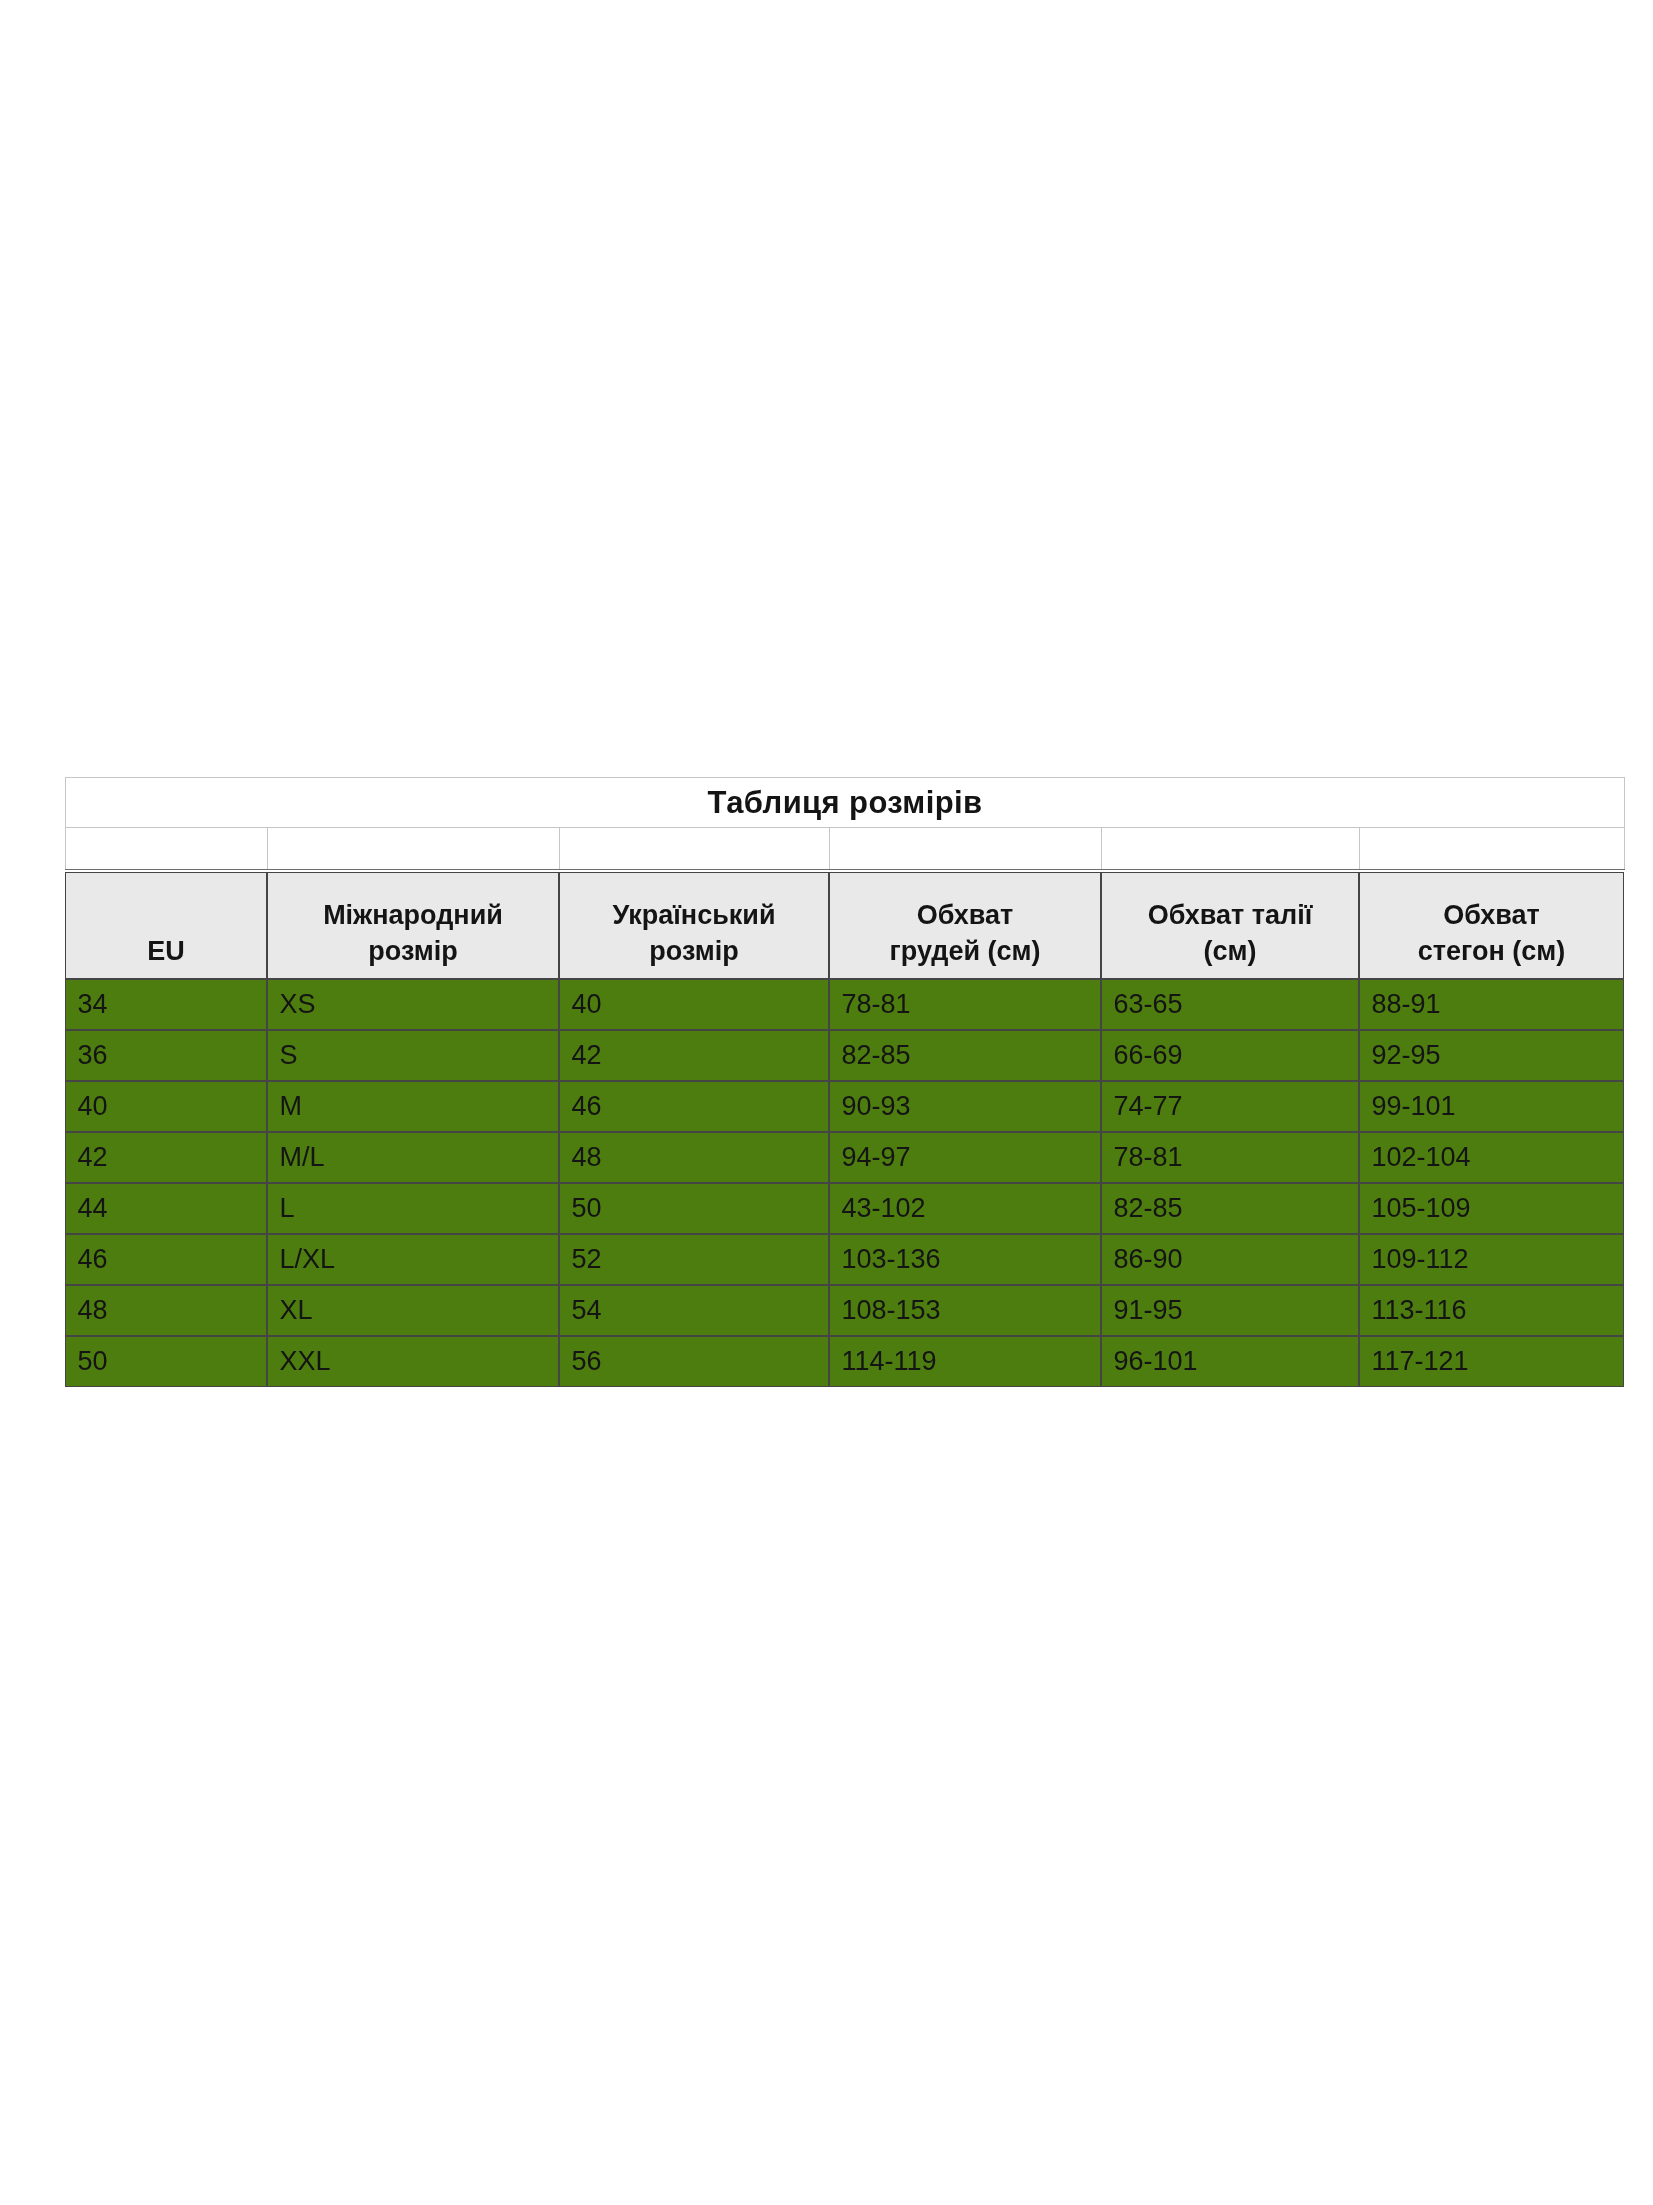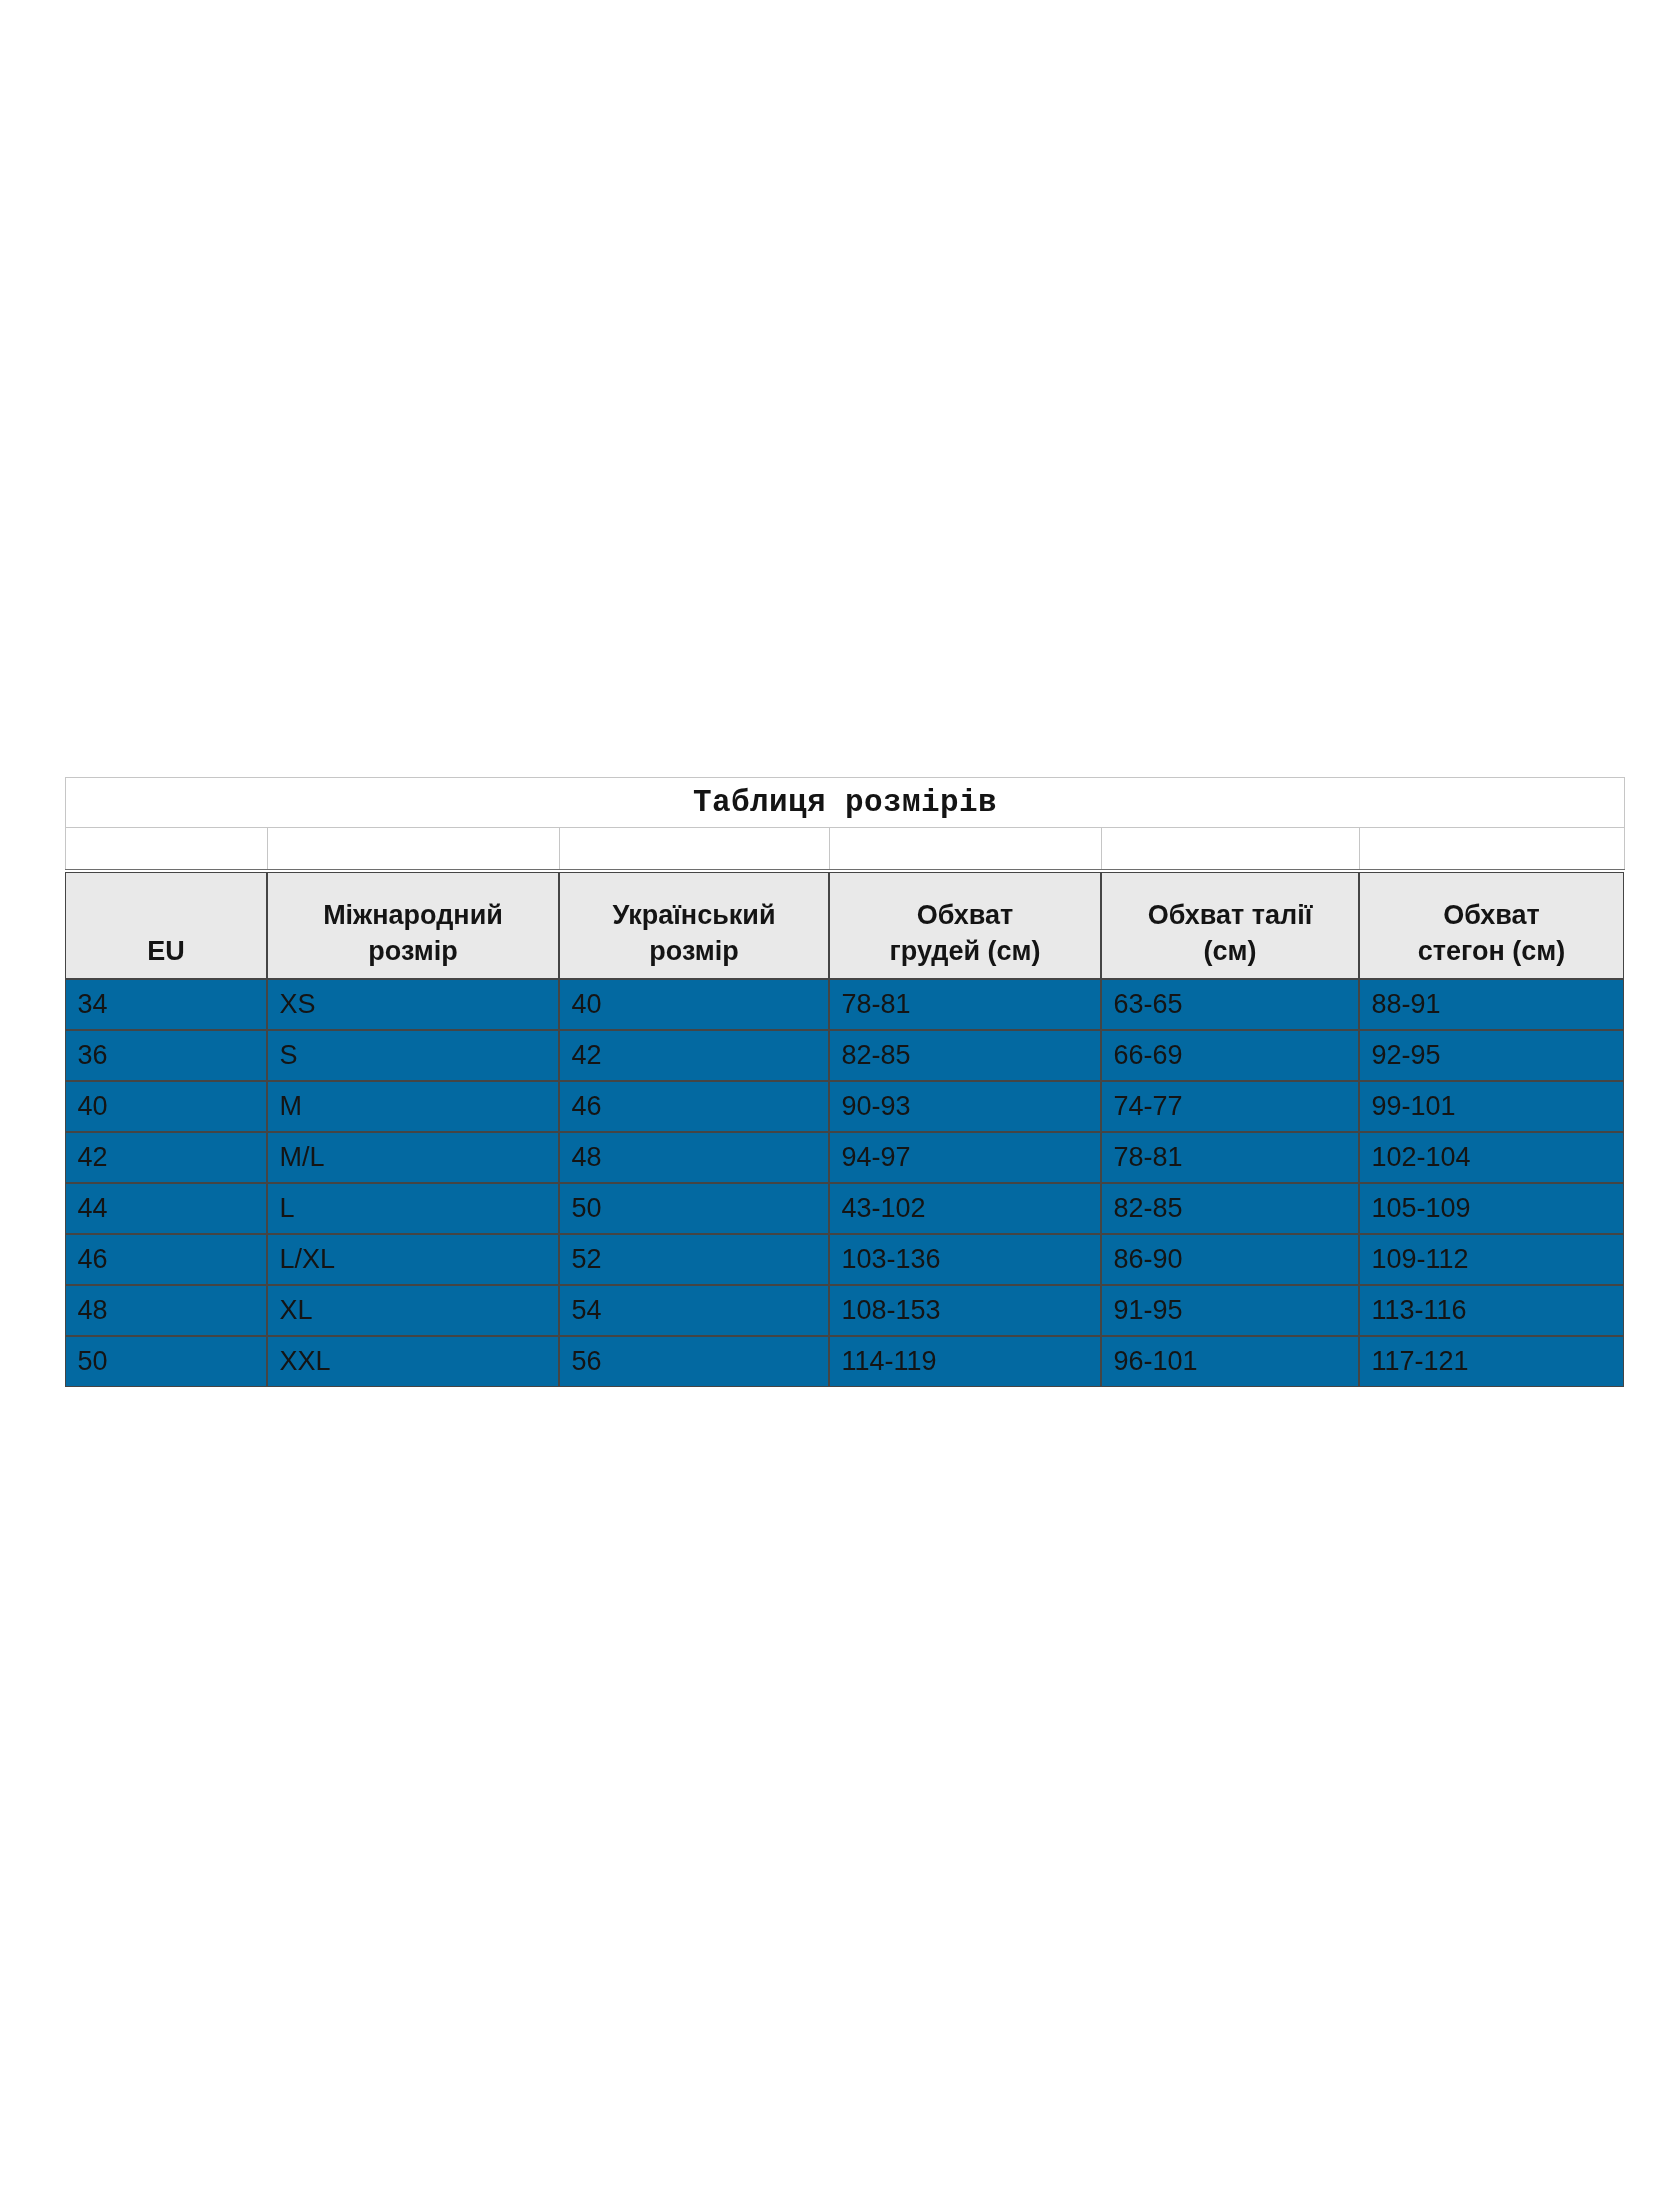--- a/index.html
+++ b/index.html
@@ -44,21 +44,20 @@
     background: #ffffff;
   }
   .title-cell {
     height: 50px;
     border: 0.8px solid #c6c6c6;
     text-align: center;
     vertical-align: middle;
     font-weight: bold;
     font-size: 31px;
     letter-spacing: 0.4px;
-    font-family: Liberation Mono, monospace;
   }
   .spacer-cell {
     height: 42px;
     border-left: 0.8px solid #c6c6c6;
     border-right: 0.8px solid #c6c6c6;
     border-bottom: 1.6px solid #6e6e6e;
   }
 
   
   .main-table {
@@ -77,21 +76,21 @@
     font-weight: bold;
     font-size: 27px;
     line-height: 1.32;
     text-align: center;
     vertical-align: bottom;
     padding: 0 4.9px 8.2px 4.9px;
     white-space: pre-line;
   }
   .main-table td {
     height: 51px;
-    background: #0369a1;
+    background: #4d7c0f;
     font-size: 27px;
     font-weight: normal;
     text-align: left;
     vertical-align: middle;
     padding: 0 4.9px 0 11.4px;
   }
 </style>
 </head>
 <body>
 

